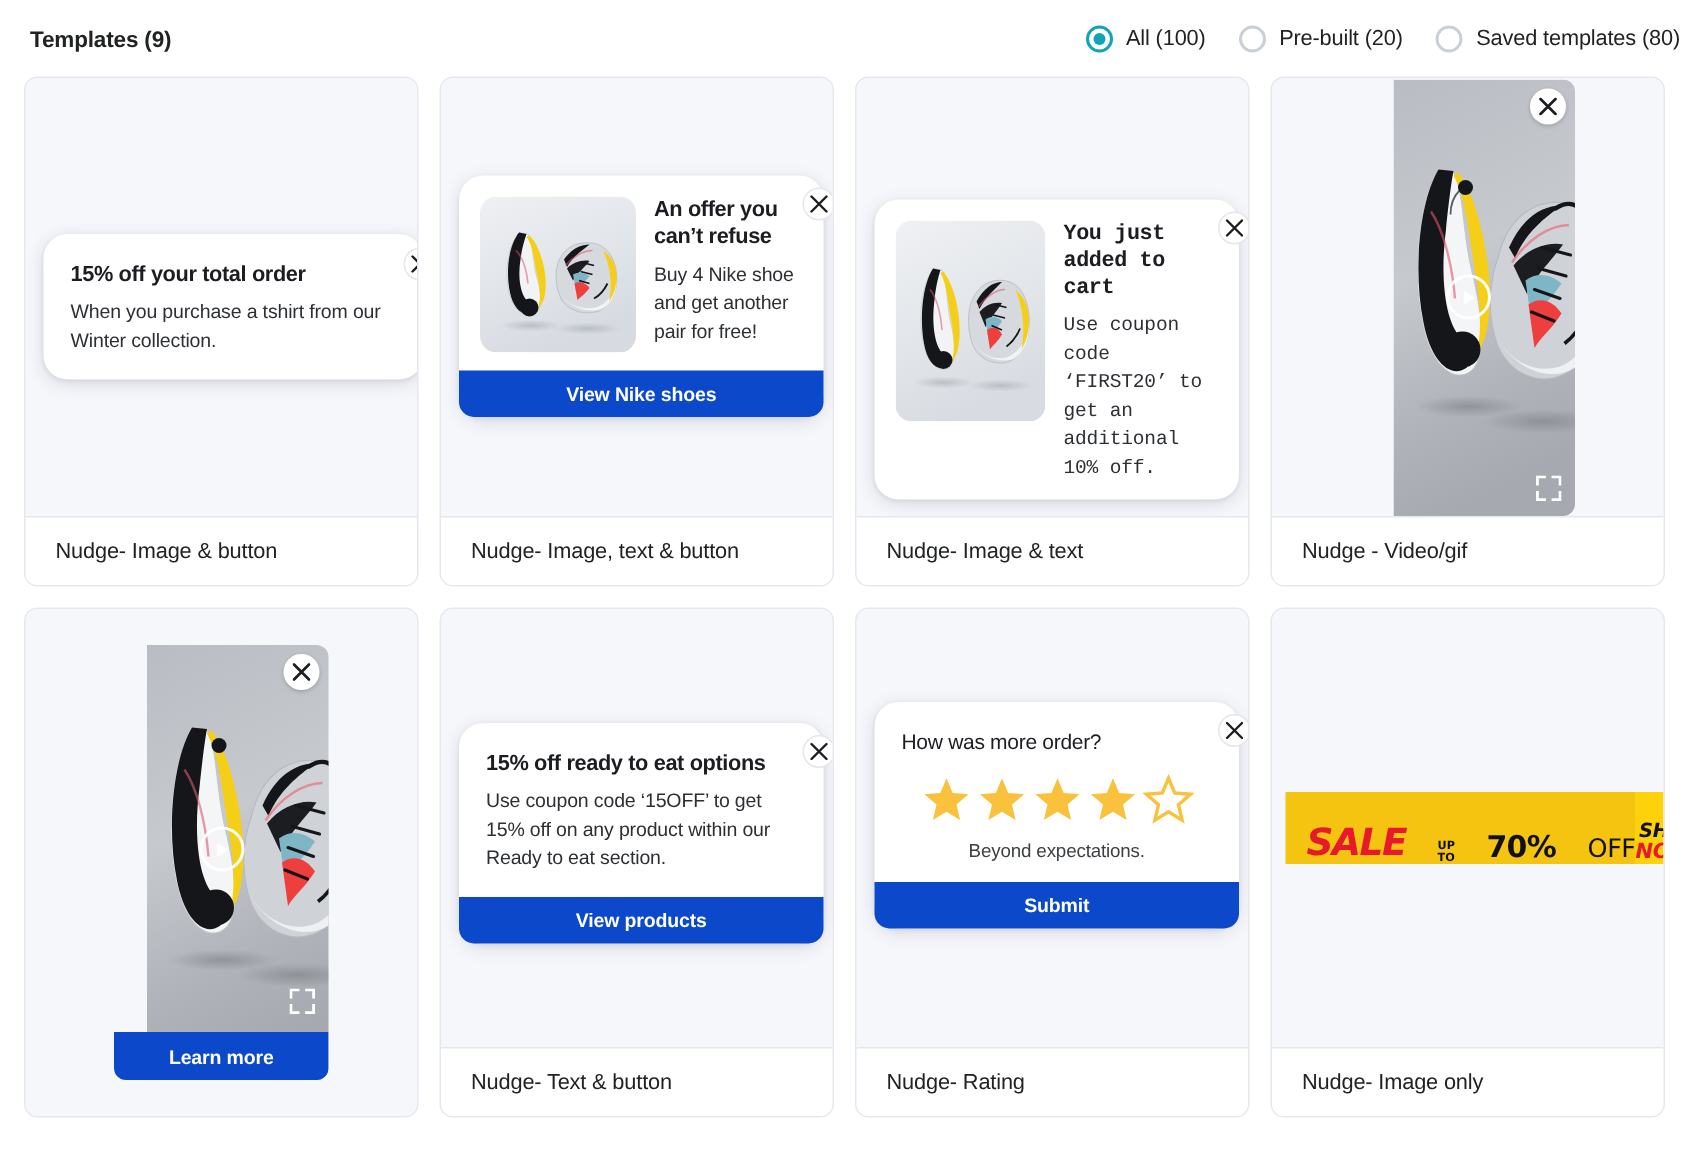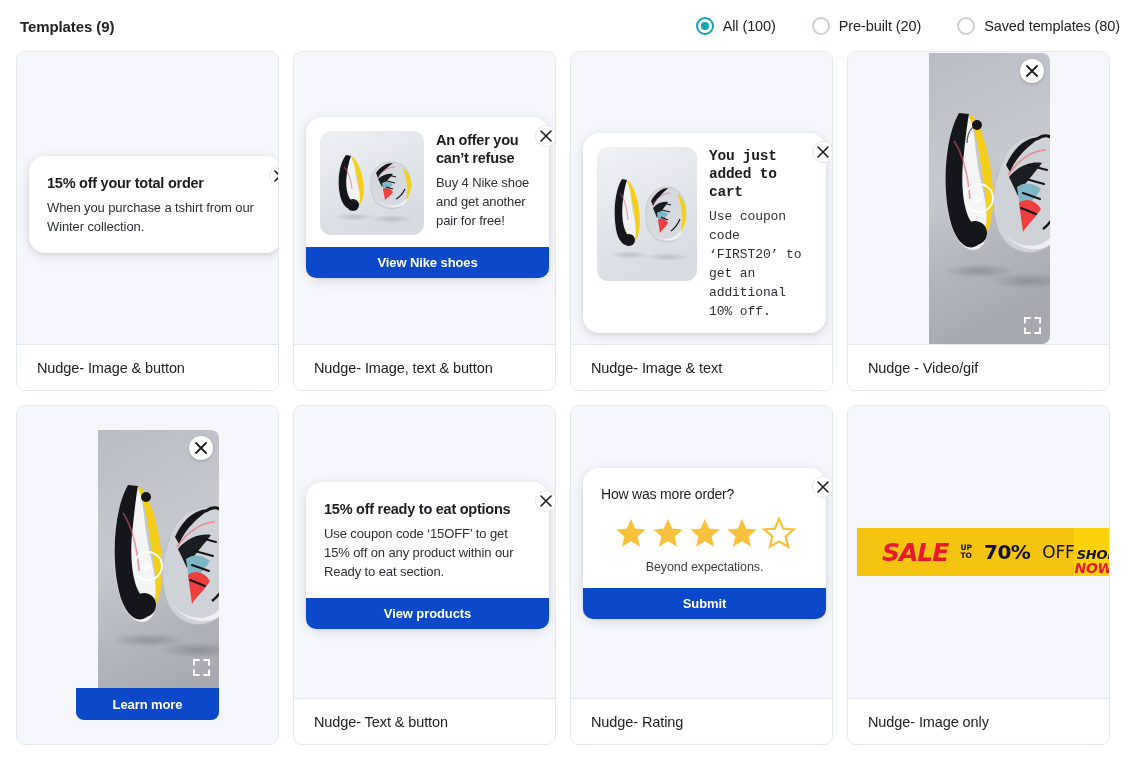--- a/index.html
+++ b/index.html
@@ -14,21 +14,21 @@
   .page { width: 1132px; height: 772px; position: relative; }
 
   
   .header {
     position: absolute; left: 0; top: 0; width: 1132px; height: 52px;
     display: flex; align-items: center; justify-content: space-between;
     padding: 0 12px 0 20px;
   }
   .header-title { font-size: 15px; font-weight: 700; letter-spacing: -0.1px; color: #202223; }
 
-  .filters { display: flex; align-items: center; gap: 36px; }
+  .filters { display: flex; align-items: center; gap: 22px; }
   .filter { display: flex; align-items: center; gap: 9px; cursor: pointer; }
   .radio {
     width: 18px; height: 18px; border-radius: 50%;
     border: 2px solid #c9cfd6; background: #fff;
     display: flex; align-items: center; justify-content: center; flex: none;
   }
   .radio.checked { border-color: #10a4b8; }
   .radio.checked::after {
     content: ""; width: 8px; height: 8px; border-radius: 50%; background: #10a4b8;
   }
@@ -147,22 +147,22 @@
   .stars { margin-top: 14px; display: flex; justify-content: center; gap: 3px; }
   .stars svg { width: 34px; height: 34px; display: block; }
   .rating-caption { margin-top: 10px; font-size: 12.5px; color: #3d4043; letter-spacing: -0.1px; }
 
   
   .sale-banner {
     width: 243px; height: 48px; display: flex; align-items: stretch;
     font-family: "DejaVu Sans", sans-serif;
   }
   .sale-left {
-    flex: 1; background: #f4c410; display: flex; align-items: center; gap: 12px;
-    padding-left: 25px;
+    flex: 1; background: #f4c410; display: flex; align-items: flex-end; gap: 21px;
+    padding-left: 14px;
   }
   .sale-word { color: #e8192c; font-size: 25px; font-weight: 700; font-style: italic; letter-spacing: -1px; }
   .sale-upto { display: flex; flex-direction: column; font-size: 7.5px; font-weight: 700; color: #111; line-height: 1.05; }
   .sale-pct { color: #111; font-size: 20px; font-weight: 700; letter-spacing: -0.5px; }
   .sale-off { color: #111; font-size: 17px; font-weight: 400; letter-spacing: -0.3px; }
   .sale-right {
     width: 66px; background: #fdd20a; display: flex; flex-direction: column;
     align-items: center; justify-content: flex-end; line-height: 1.05;
   }
   .shop-txt { color: #111; font-size: 13px; font-weight: 700; font-style: italic; letter-spacing: -0.2px; }

